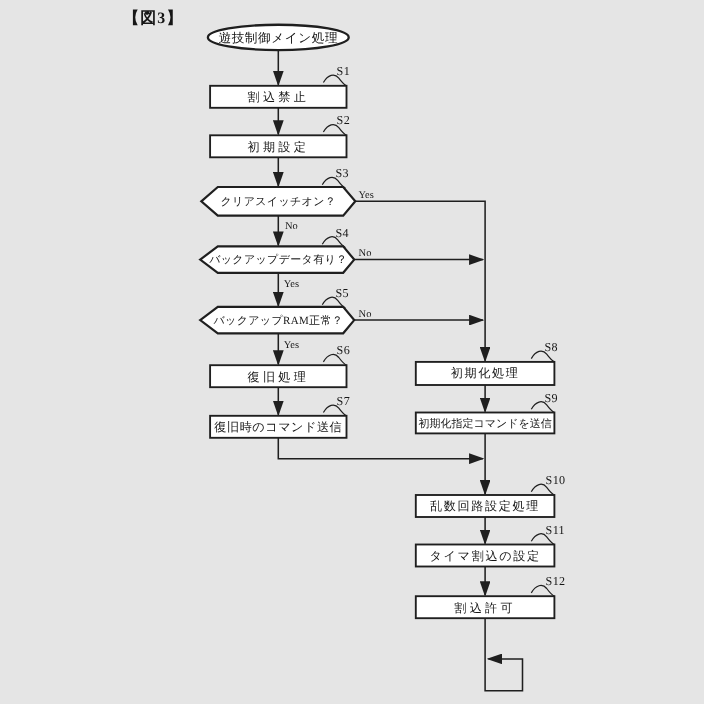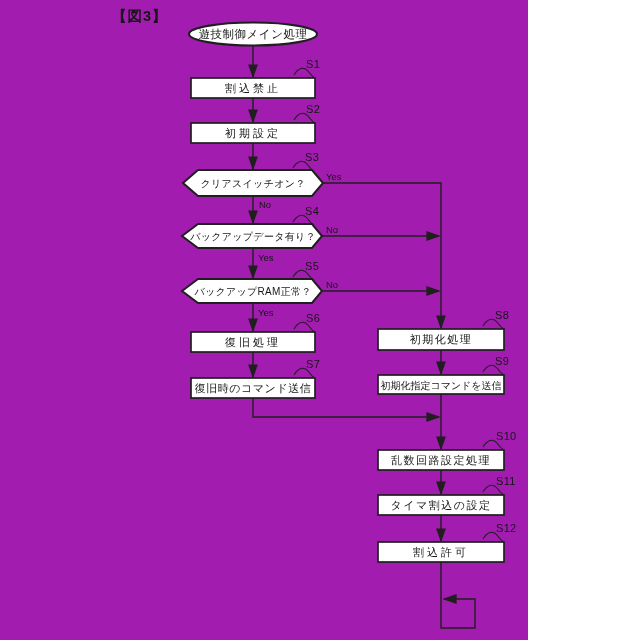--- a/index.html
+++ b/index.html
@@ -6,23 +6,24 @@
     margin: 0;
     padding: 0;
     background: #ffffff;
     width: 640px;
     height: 640px;
     overflow: hidden;
     font-family: "Liberation Sans", "DejaVu Sans", sans-serif;
   }
   #stage {
     position: relative;
-    width: 528px;
+    width: 640px;
     height: 640px;
-    background: #a21caf;
+    background: #e5e5e5;
+    font-family: Liberation Serif, serif;
   }
   svg { display: block; }
   .edge {
     fill: none;
     stroke: #1f1f1f;
     stroke-width: 1.4;
   }
   .node-rect {
     fill: #ffffff;
     stroke: #1f1f1f;

